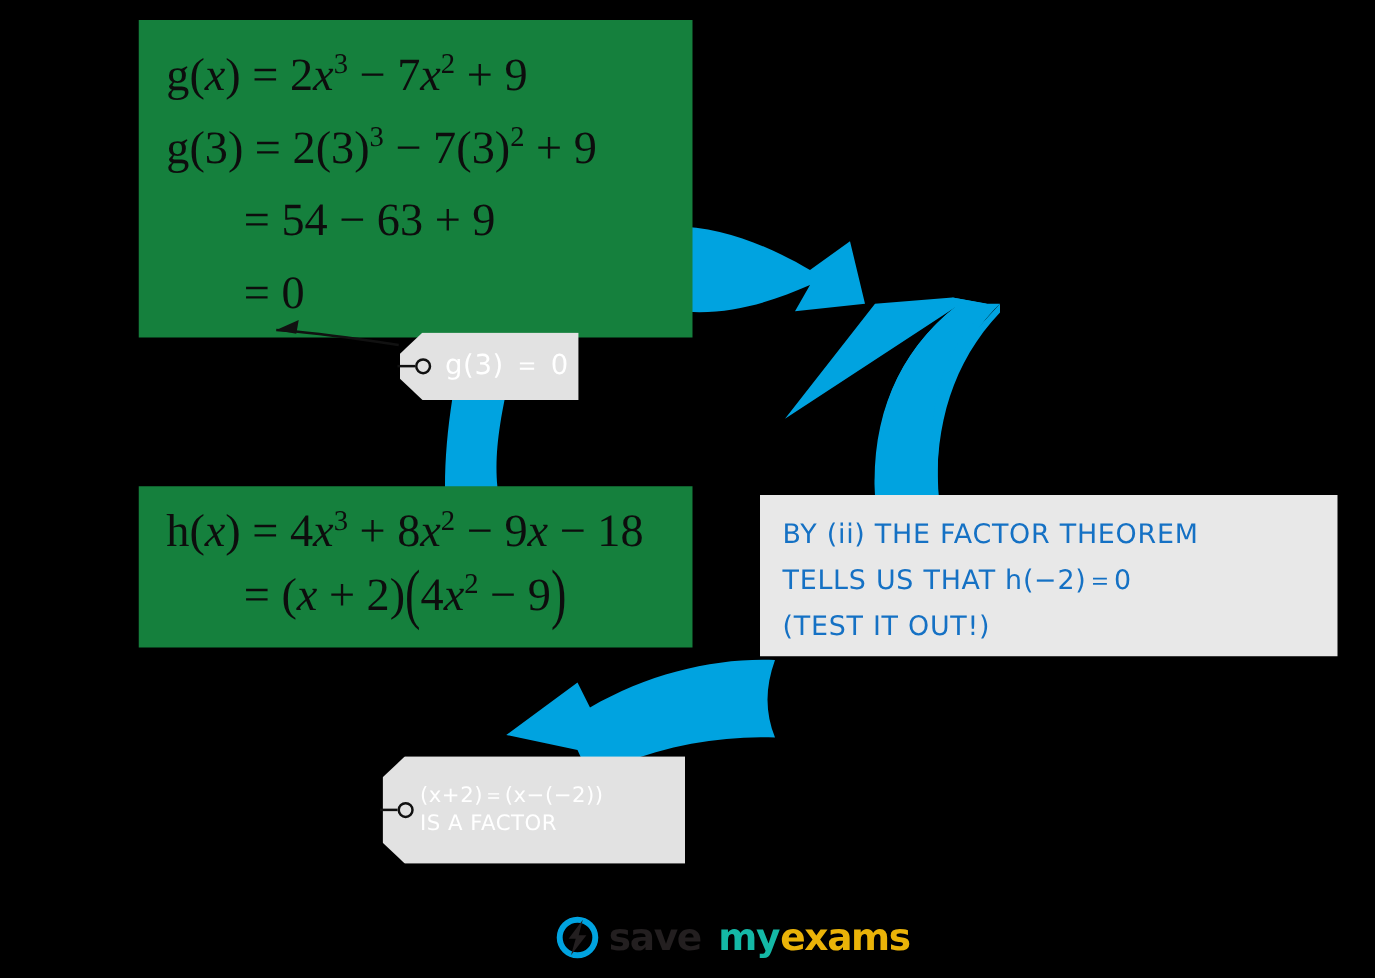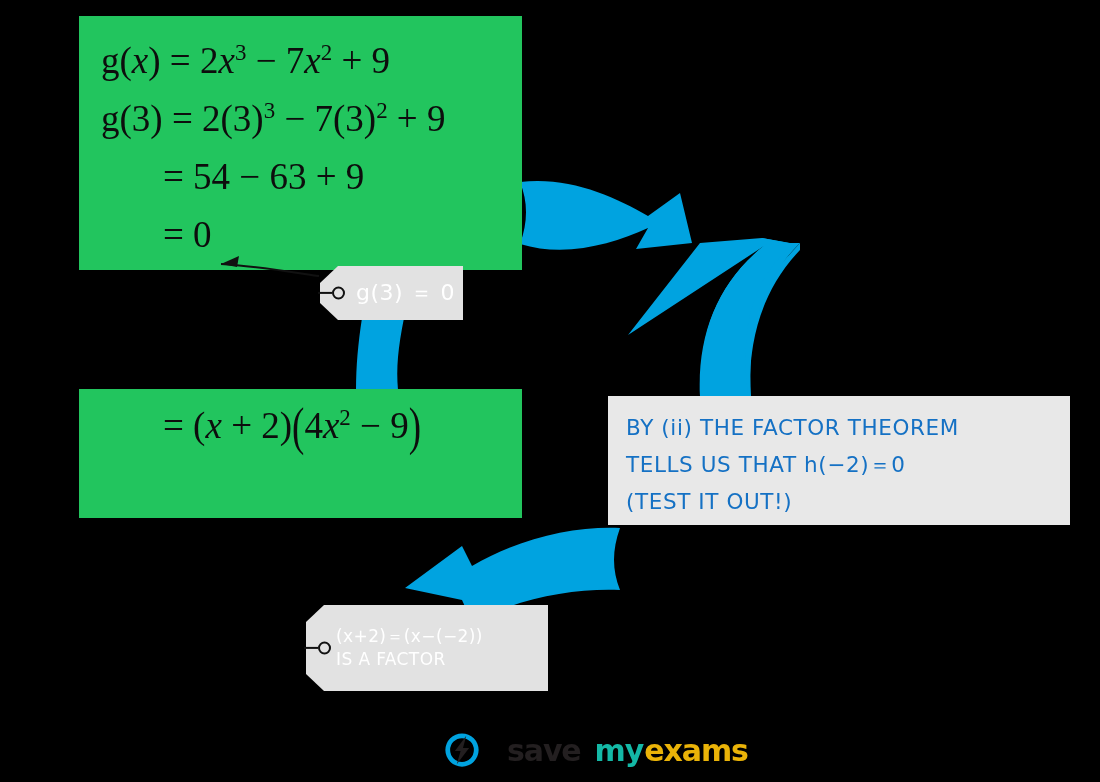--- a/index.html
+++ b/index.html
@@ -17,25 +17,26 @@
   #stage {
     position: absolute;
     inset: 0;
     width: 1100px;
     height: 782px;
   }
 
   
   .math-panel {
     position: absolute;
-    background: #22c55e;
+    background: #15803d;
     color: #0d0d0d;
     font-family: "Liberation Serif", "DejaVu Serif", serif;
     box-sizing: border-box;
     z-index: 6;
+    margin-left: 32px;
   }
   .math-line {
     white-space: nowrap;
     line-height: 1.0;
   }
   .math-line i { font-style: italic; }
   .math-line sup {
     font-size: 0.62em;
     vertical-align: super;
     line-height: 0;
@@ -155,21 +156,21 @@
     width: 38px; height: 38px;
     flex: 0 0 38px;
     margin-right: 6px;
   }
   #logo .logo-word {
     font-family: "DejaVu Sans", sans-serif;
     font-size: 30px;
     font-weight: bold;
     letter-spacing: -1.1px;
   }
-  #logo .w-save { color: #231f20; margin-left: 20px; }
+  #logo .w-save { color: #231f20; }
   #logo .w-my   { color: #14b8a6; margin-left: 14px; }
   #logo .w-exams{ color: #eab308; margin-left: 1px; }
 </style>
 </head>
 <body>
 
 <div id="stage">
 
   <svg id="arrows" viewBox="0 0 1100 782" width="1100" height="782" aria-hidden="true">
 
@@ -226,20 +227,21 @@
   </svg>
 
   <div id="panel-g" class="math-panel">
     <div class="math-line">g(<i>x</i>) = 2<i>x</i><sup>3</sup> − 7<i>x</i><sup>2</sup> + 9</div>
     <div class="math-line">g(3) = 2(3)<sup>3</sup> − 7(3)<sup>2</sup> + 9</div>
     <div class="math-line"><span class="indent"></span>= 54 − 63 + 9</div>
     <div class="math-line"><span class="indent"></span>= 0</div>
   </div>
 
   <div id="panel-h" class="math-panel">
+    <div class="math-line">h(<i>x</i>) = 4<i>x</i><sup>3</sup> + 8<i>x</i><sup>2</sup> − 9<i>x</i> − 18</div>
     <div class="math-line"><span class="indent"></span>= (<i>x</i> + 2)<span class="bigparen">(</span>4<i>x</i><sup>2</sup> − 9<span class="bigparen">)</span></div>
   </div>
 
 
   <div id="note-bottom" class="note-box">BY (ii)  THE   FACTOR   THEOREM
 TELLS  US  THAT  h(−2)＝0
 (TEST  IT  OUT!)</div>
 
   <div id="tag-g3" class="tag">
     <div class="tag-body"></div>

